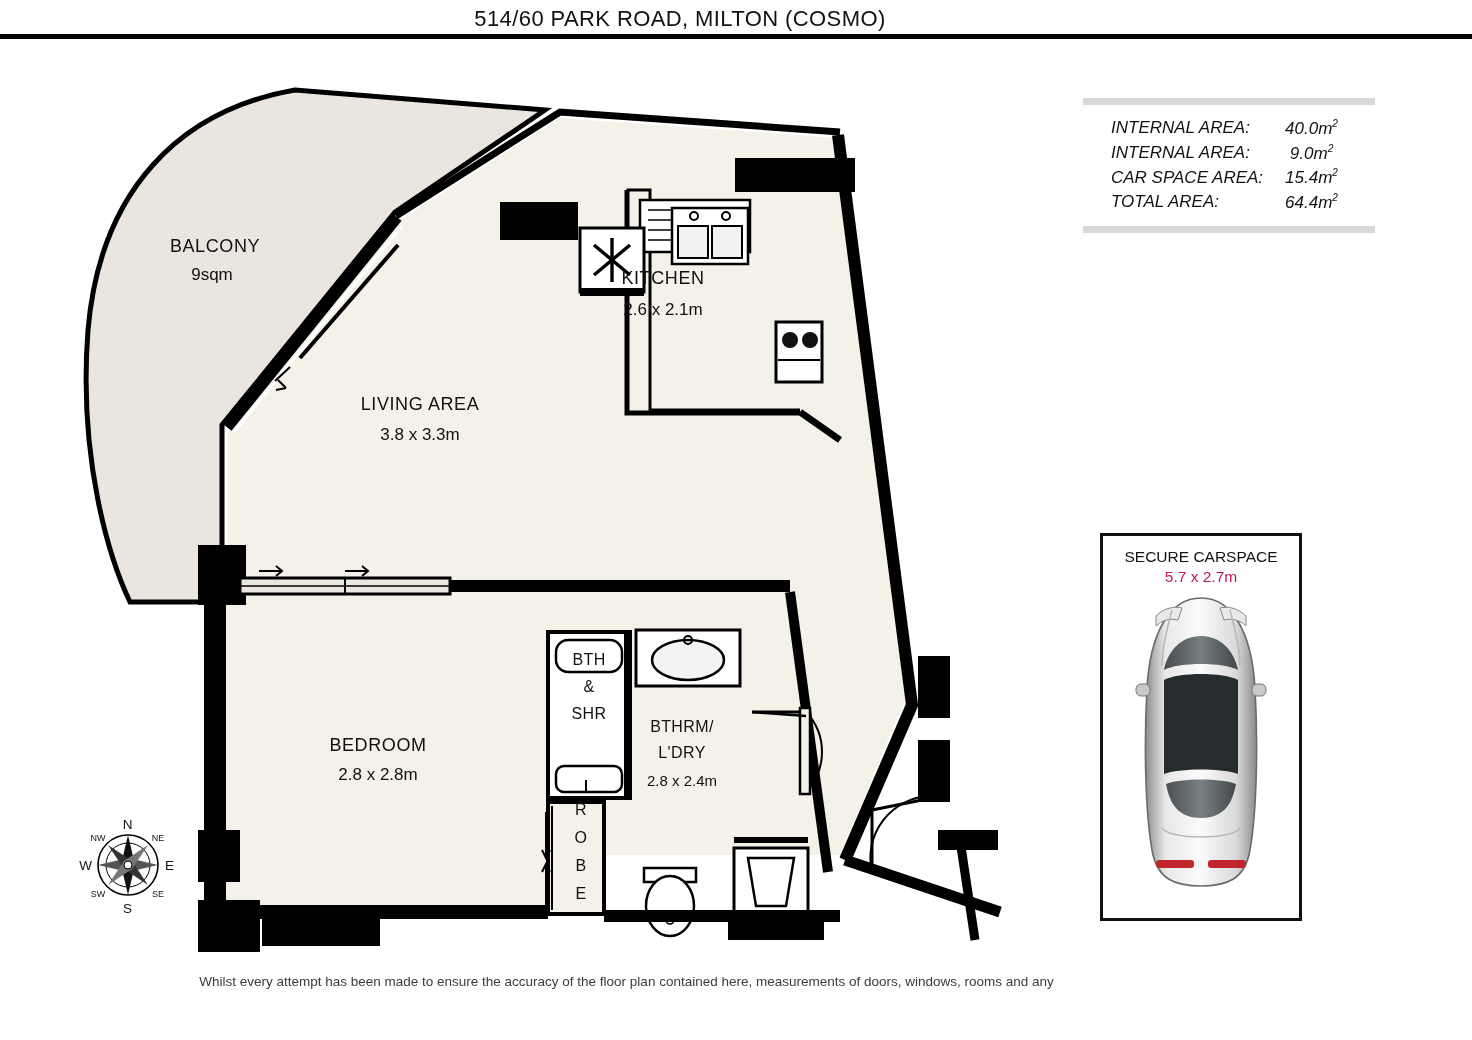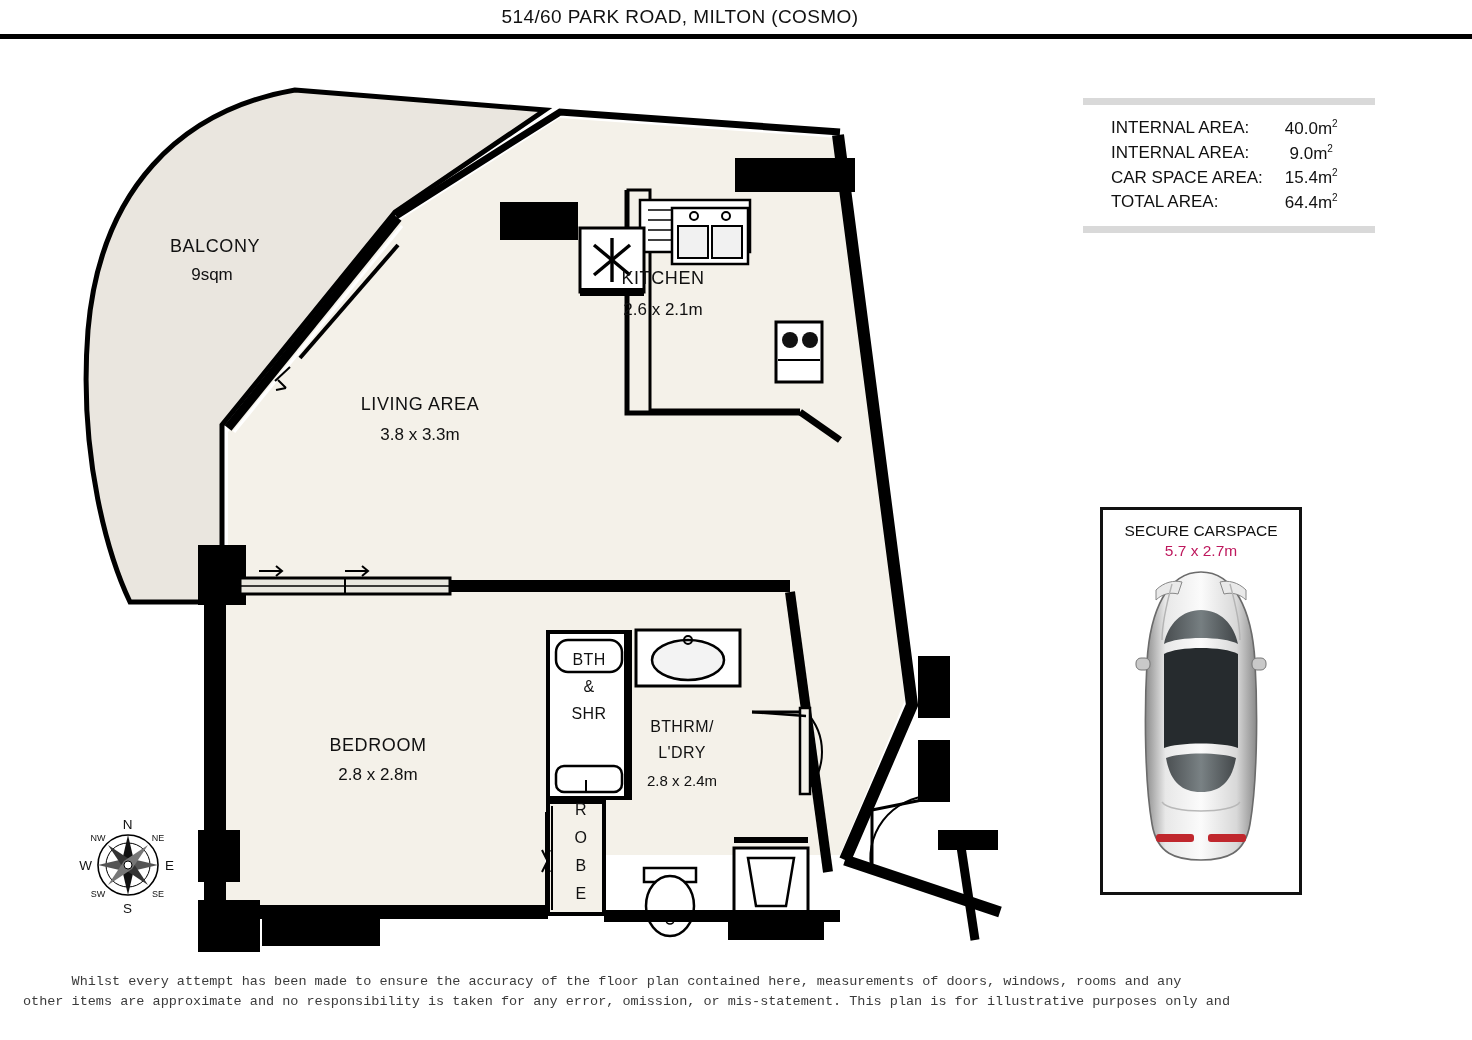--- a/index.html
+++ b/index.html
@@ -14,21 +14,21 @@
     font-family: "Liberation Sans", sans-serif;
     color: #1a1a1a;
     overflow: hidden;
   }
   .title {
     position: absolute;
     top: 6px;
     left: 0;
     width: 1360px;
     text-align: center;
-    font-size: 19px;
+    font-size: 22px;
     letter-spacing: 0.4px;
     color: #111;
   }
   .title-rule {
     position: absolute;
     top: 34px;
     left: 0;
     width: 1472px;
     height: 5px;
     background: #000;
@@ -51,33 +51,34 @@
   .areas .bar {
     height: 7px;
     background: #d9d9d9;
     width: 292px;
   }
   .areas table {
     border-collapse: collapse;
     margin: 11px 0 11px 28px;
     font-size: 17px;
     color: #111;
+    font-style: italic;
   }
   .areas td {
     padding: 2px 0;
     white-space: nowrap;
   }
   .areas td.lbl { padding-right: 22px; }
   .areas td.val { text-align: center; }
   sup { font-size: 10px; }
 
   .carspace {
     position: absolute;
     left: 1100px;
-    top: 507px;
+    top: 533px;
     width: 196px;
     height: 382px;
     border: 3px solid #111;
     background: #fff;
   }
   .carspace .cs-title {
     text-align: center;
     font-size: 15.5px;
     margin-top: 12px;
     color: #111;
@@ -93,21 +94,20 @@
   
   .disclaimer {
     position: absolute;
     left: 0;
     top: 972px;
     width: 1253px;
     text-align: center;
     font-size: 13.5px;
     line-height: 1.45;
     color: #3b3b3b;
-    font-family: Liberation Mono, monospace;
   }
 
   
   .rm-name { font-size: 18px; letter-spacing: 0.6px; }
   .rm-dim  { font-size: 17px; }
   .sm-name { font-size: 16px; letter-spacing: 0.4px; }
   .sm-dim  { font-size: 15px; }
   .tiny    { font-size: 13.5px; letter-spacing: 1px; }
   text { font-family: "Liberation Sans", sans-serif; fill: #111; }
 </style>
@@ -350,14 +350,13 @@
     <rect x="82" y="268" width="38" height="8" rx="3" fill="#c0272d"></rect>
 
     <path d="M 46,18 C 40,40 36,58 36,74" stroke="#b4b4b4" stroke-width="1.4" fill="none"></path>
     <path d="M 104,18 C 110,40 114,58 114,74" stroke="#b4b4b4" stroke-width="1.4" fill="none"></path>
     <path d="M 36,236 C 44,248 106,248 114,236" stroke="#b8b8b8" stroke-width="1.4" fill="none"></path>
   </svg>
 </div>
 
 <div class="disclaimer">
   <div>Whilst every attempt has been made to ensure the accuracy of the floor plan contained here, measurements of doors, windows, rooms and any</div>
-  <div>other items are approximate and no responsibility is taken for any error, omission, or mis-statement. This plan is for illustrative purposes only and</div>
 </div>
 
 </body></html>

